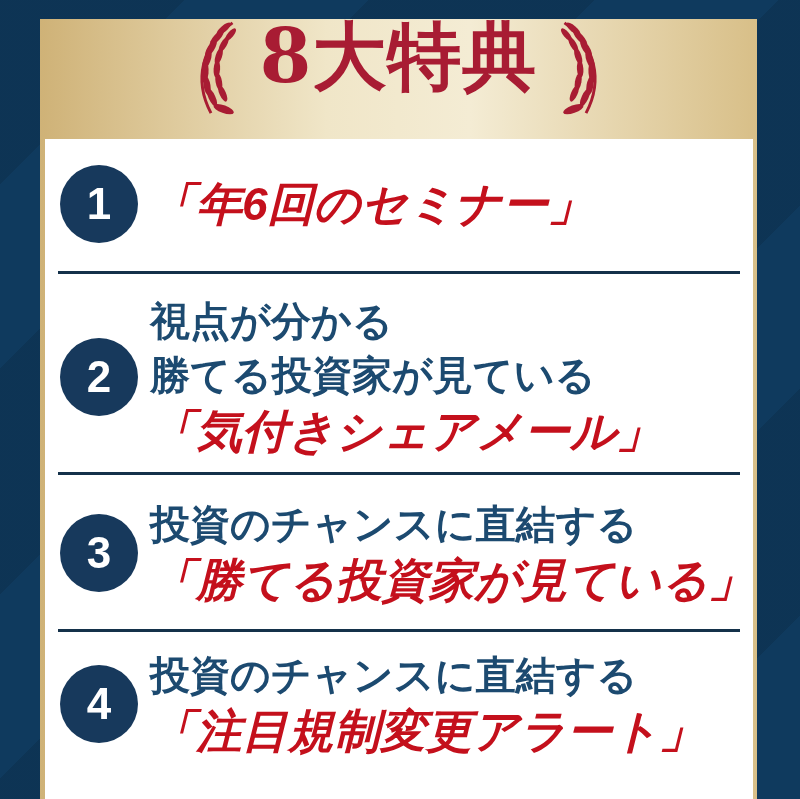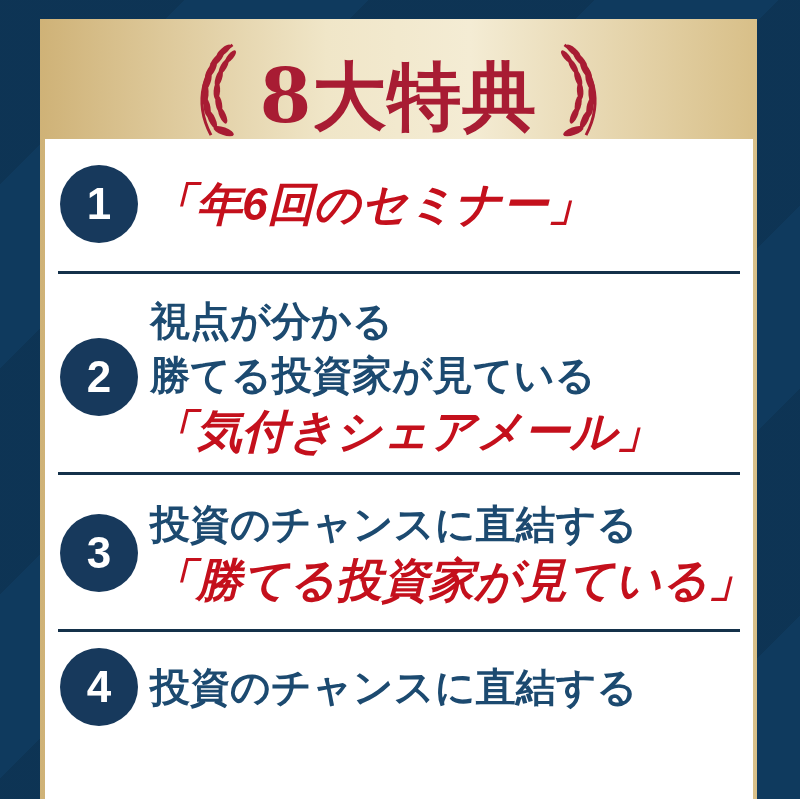--- a/index.html
+++ b/index.html
@@ -20,21 +20,21 @@
   
   .panel {
     position: absolute;
     left: 40px; top: 19px;
     width: 717px; height: 780px;
     background: linear-gradient(90deg, #cfb277 0%, #f0e6c8 40%, #f4ecd4 60%, #d8bf88 100%);
   }
   .banner {
     height: 120px;
     display: flex;
-    align-items: flex-end;
+    align-items: flex-start;
     justify-content: center;
     gap: 16px;
   }
   .banner-title {
     font-family: "DejaVu Serif", "Liberation Serif", serif;
     font-weight: 700;
     font-size: 74px;
     line-height: 1;
     color: #a81c33;
     letter-spacing: 1px;
@@ -172,18 +172,19 @@
           <div class="line-navy">投資のチャンスに直結する</div>
           <div class="line-red">「勝てる投資家が見ている」</div>
         </div>
       </div>
       <div class="divider"></div>
 
       <div class="row row-4">
         <div class="badge">4</div>
         <div class="texts">
           <div class="line-navy">投資のチャンスに直結する</div>
+          <div class="line-red">「注目規制変更アラート」</div>
         </div>
       </div>
 
     </div>
   </div>
 </div>
 
 </body></html>

